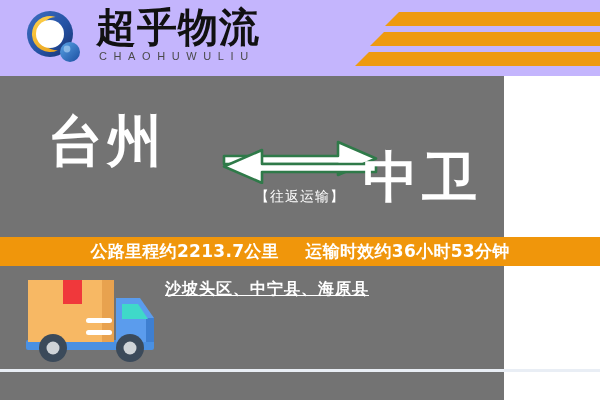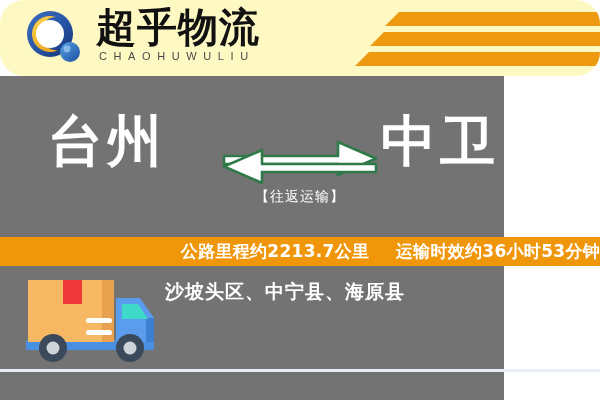--- a/index.html
+++ b/index.html
@@ -8,21 +8,21 @@
     font-family:"Liberation Sans","DejaVu Sans",sans-serif;
     background:#ffffff;overflow:hidden;
   }
   #banner{
     position:relative;width:600px;height:400px;overflow:hidden;background:#ffffff;
   }
 
   
   #header{
     position:absolute;left:0;top:0;width:600px;height:76px;
-    background:#fef9c3;overflow:hidden;border-radius:24px;
+    background:#c4b5fd;overflow:hidden;
   }
   #logo-mark{
     position:absolute;left:25px;top:10px;width:62px;height:56px;
   }
   #brand-name{
     position:absolute;left:96px;top:6px;
     font-family:"DejaVu Sans","Liberation Sans",sans-serif;
     font-size:40px;font-weight:bold;color:#111111;
     letter-spacing:1px;line-height:42px;white-space:nowrap;
   }
@@ -52,21 +52,21 @@
   #route{
     position:absolute;left:0;top:0;width:600px;height:161px;
   }
   .city{
     position:absolute;top:33px;
     font-family:"DejaVu Sans","Liberation Sans",sans-serif;
     font-size:55px;font-weight:bold;color:#ffffff;
     letter-spacing:4px;line-height:64px;white-space:nowrap;
   }
   #city-origin{left:48px;}
-  #city-dest{left:381px;}
+  #city-dest{left:363px;margin-top:36px;}
 
   #route-mid{
     position:absolute;left:218px;top:28px;width:164px;height:125px;
   }
   #route-note-top{
     position:absolute;left:0;top:0;width:164px;text-align:center;
     font-family:"DejaVu Sans","Liberation Sans",sans-serif;
     font-size:15px;color:#ffffff;white-space:nowrap;letter-spacing:0.5px;
   }
   #arrow-wrap{
@@ -74,35 +74,35 @@
   }
   #route-note-bottom{
     position:absolute;left:0;top:84px;width:164px;text-align:center;
     font-family:Liberation Serif, serif;
     font-size:14px;color:#ffffff;white-space:nowrap;letter-spacing:1px;
   }
 
   
   #info-bar{
     position:absolute;left:0;top:161px;width:600px;height:29px;
-    background:#f0960b;display:flex;align-items:center;justify-content:flex-end;
+    background:#f0960b;display:flex;align-items:center;justify-content:center;
   }
   #info-bar-text{
     font-family:"DejaVu Sans","Liberation Sans",sans-serif;
     font-size:17px;font-weight:bold;color:#ffffff;white-space:nowrap;
     letter-spacing:0.3px;
   }
   #info-gap{display:inline-block;width:14px;}
 
   
   #districts{
     position:absolute;left:165px;top:203px;
     font-family:"DejaVu Sans","Liberation Sans",sans-serif;
-    font-size:19px;font-weight:bold;color:#ffffff;
-    letter-spacing:1px;white-space:nowrap;
+    font-size:16px;font-weight:bold;color:#ffffff;
+    letter-spacing:1px;white-space:nowrap;text-decoration:underline;
   }
 
   
   #road-line{
     position:absolute;left:0;top:293px;width:600px;height:3px;
     background:#e9eef5;
   }
 
   
   #truck{

